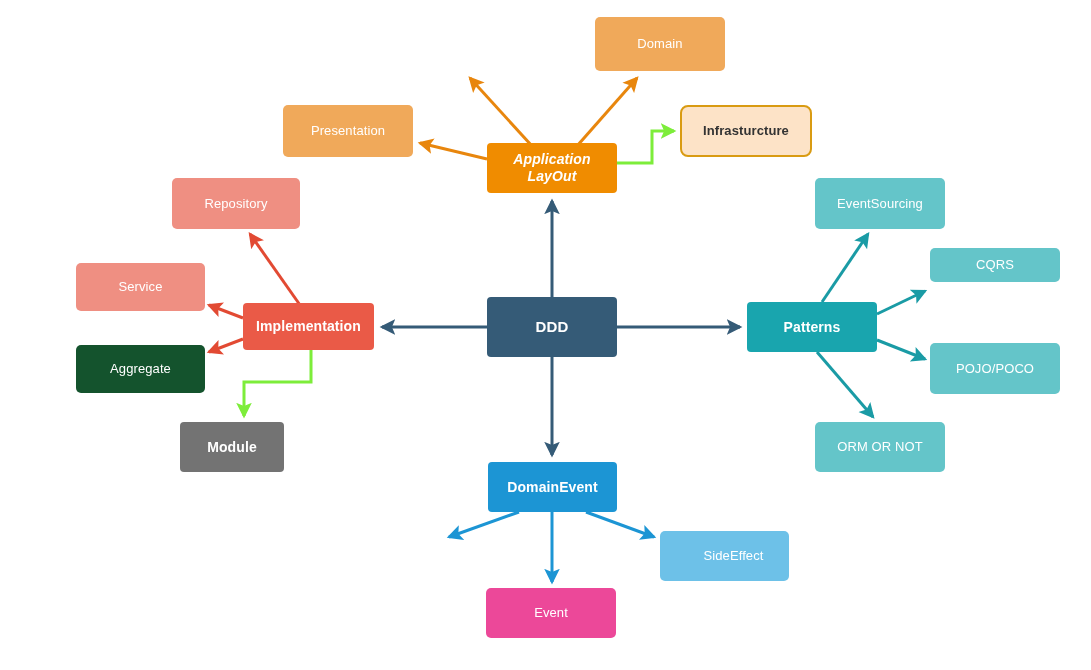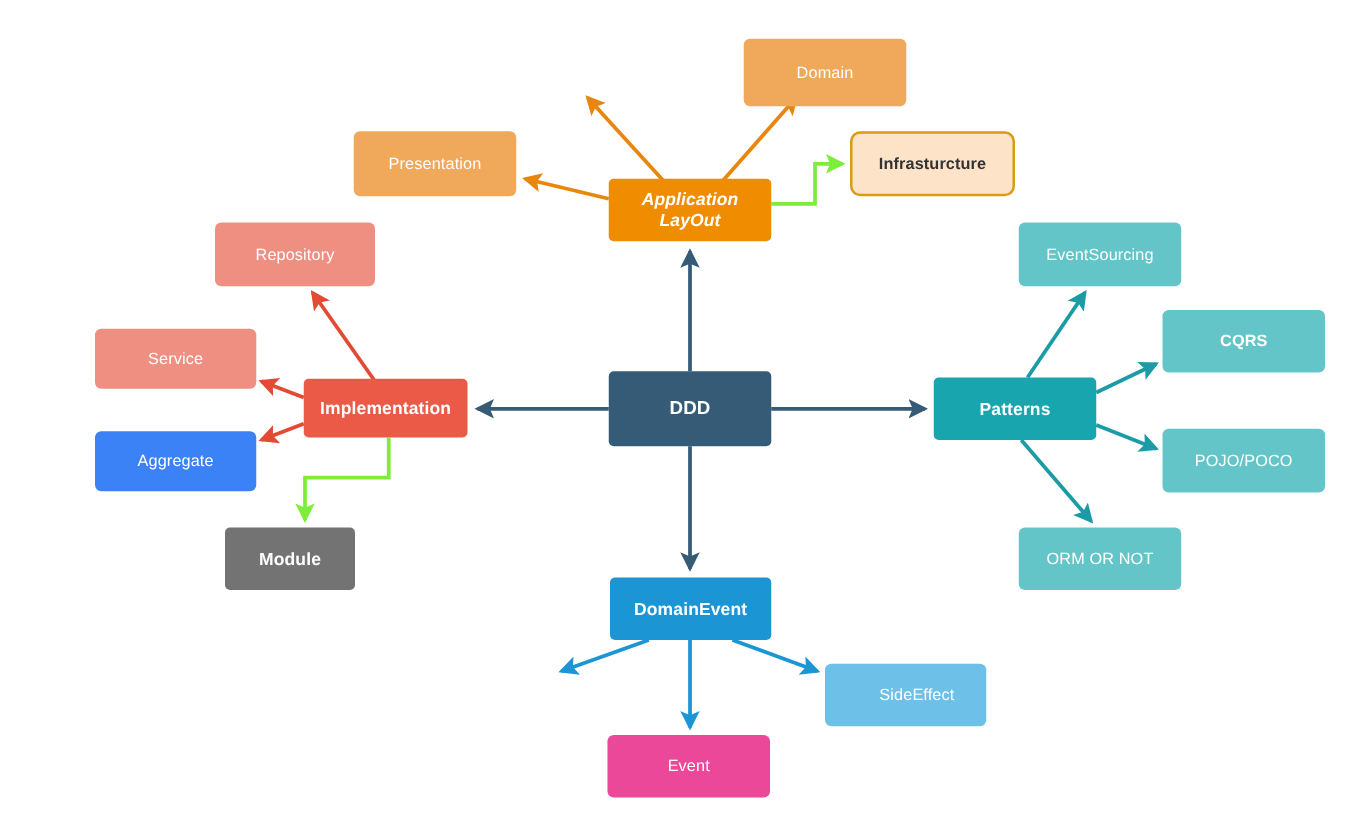--- a/index.html
+++ b/index.html
@@ -103,32 +103,32 @@
     <line x1="817" y1="352" x2="873" y2="417" stroke="#1a9ba5" stroke-width="3" marker-end="url(#ah-teal)"></line>
 
     <line x1="519" y1="512" x2="449" y2="537" stroke="#1c95d4" stroke-width="3" marker-end="url(#ah-blue)"></line>
     <line x1="552" y1="512" x2="552" y2="582" stroke="#1c95d4" stroke-width="3" marker-end="url(#ah-blue)"></line>
     <line x1="586" y1="512" x2="654" y2="537" stroke="#1c95d4" stroke-width="3" marker-end="url(#ah-blue)"></line>
   </svg>
 
   <div class="node root" style="left: 487px; top: 297px; width: 130px; height: 60px; background: rgb(53, 91, 119);">DDD</div>
 
   <div class="node hub" style="left: 487px; top: 143px; width: 130px; height: 50px; background: rgb(240, 140, 0); font-style: italic;">Application LayOut</div>
-  <div class="node leaf" style="left: 595px; top: 17px; width: 130px; height: 54px; background: rgb(240, 169, 90); margin-top: 14px;">Domain</div>
+  <div class="node leaf" style="left: 595px; top: 17px; width: 130px; height: 54px; background: rgb(240, 169, 90);">Domain</div>
   <div class="node leaf" style="left: 283px; top: 105px; width: 130px; height: 52px; background: rgb(240, 169, 90);">Presentation</div>
   <div class="node infra" style="left: 680px; top: 105px; width: 132px; height: 52px; background: rgb(253, 227, 199); border: 2px solid rgb(217, 155, 18); color: rgb(51, 51, 51);">Infrasturcture</div>
 
   <div class="node hub" style="left: 243px; top: 303px; width: 131px; height: 47px; background: rgb(234, 90, 71);">Implementation</div>
   <div class="node leaf" style="left: 172px; top: 178px; width: 128px; height: 51px; background: rgb(239, 143, 130);">Repository</div>
   <div class="node leaf" style="left: 76px; top: 263px; width: 129px; height: 48px; background: rgb(239, 143, 130);">Service</div>
-  <div class="node leaf" style="left: 76px; top: 345px; width: 129px; height: 48px; background: #3b82f6;">Aggregate</div>
+  <div class="node leaf" style="left: 76px; top: 345px; width: 129px; height: 48px; background: #14532d;">Aggregate</div>
   <div class="node hub" style="left: 180px; top: 422px; width: 104px; height: 50px; background: #737373;">Module</div>
 
   <div class="node hub" style="left: 747px; top: 302px; width: 130px; height: 50px; background: rgb(25, 165, 174);">Patterns</div>
   <div class="node leaf" style="left: 815px; top: 178px; width: 130px; height: 51px; background: rgb(100, 197, 201);">EventSourcing</div>
-  <div class="node leaf" style="left: 930px; top: 248px; width: 130px; height: 50px; background: rgb(100, 197, 201); font-weight: bold;">CQRS</div>
+  <div class="node leaf" style="left: 930px; top: 248px; width: 130px; height: 34px; background: rgb(100, 197, 201);">CQRS</div>
   <div class="node leaf" style="left: 930px; top: 343px; width: 130px; height: 51px; background: rgb(100, 197, 201);">POJO/POCO</div>
   <div class="node leaf" style="left: 815px; top: 422px; width: 130px; height: 50px; background: rgb(100, 197, 201);">ORM OR NOT</div>
 
   <div class="node hub" style="left: 488px; top: 462px; width: 129px; height: 50px; background: rgb(28, 149, 212);">DomainEvent</div>
   <div class="node leaf" style="left: 486px; top: 588px; width: 130px; height: 50px; background: #ec4899;">Event</div>
   <div class="node leaf" style="left: 660px; top: 531px; width: 129px; height: 50px; background: rgb(109, 193, 232); padding-left: 24px;">SideEffect</div>
 </div>
 
 </body></html>

